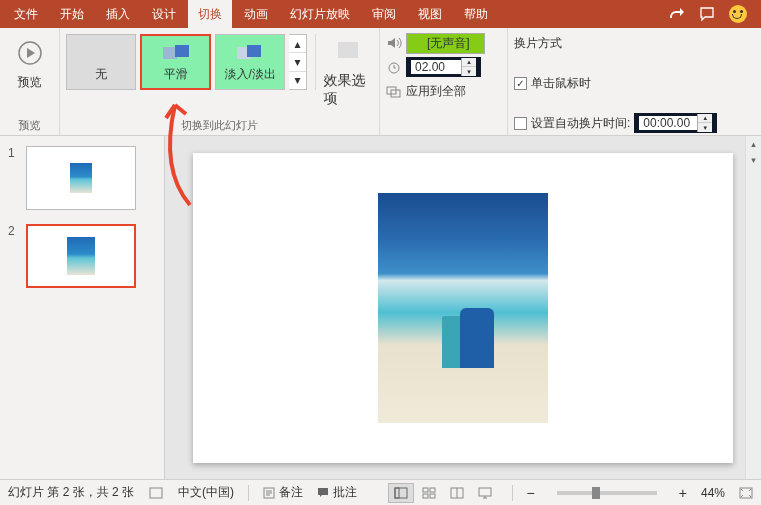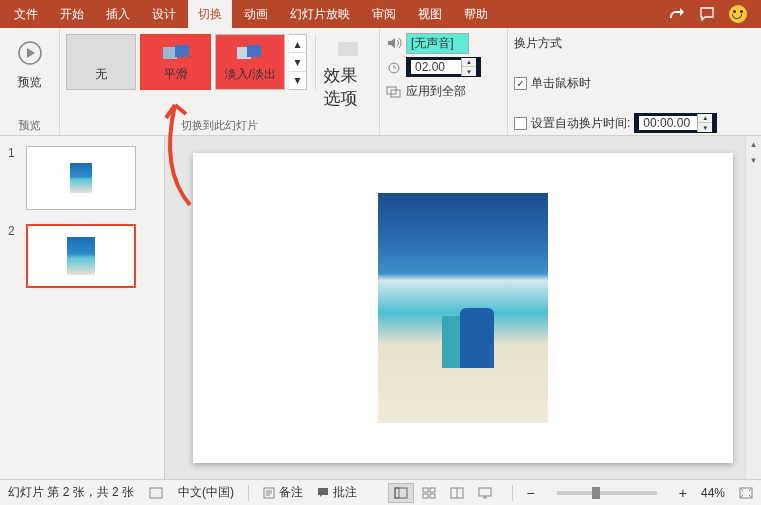--- a/index.html
+++ b/index.html
@@ -10,21 +10,21 @@
 .title-right{margin-left:auto;display:flex;align-items:center;gap:14px;padding-right:10px;}
 .title-right svg{fill:#fff;}
 .smiley{width:18px;height:18px;background:#ffc83d;border-radius:50%;position:relative;}
 .smiley::before{content:"";position:absolute;width:3px;height:3px;background:#333;border-radius:50%;top:5px;left:4px;box-shadow:7px 0 #333;}
 .smiley::after{content:"";position:absolute;width:8px;height:4px;border:1.5px solid #333;border-top:none;border-radius:0 0 8px 8px;top:9px;left:3px;}
 .ribbon{height:108px;background:#f3f2f1;border-bottom:1px solid #d0d0d0;display:flex;}
 .rgrp{border-right:1px solid #d9d9d9;padding:4px 6px 2px;display:flex;flex-direction:column;}
 .rgrp-body{flex:1;display:flex;align-items:flex-start;gap:4px;}
 .rgrp-label{text-align:center;color:#666;font-size:11px;padding-top:2px;}
 .big-btn{width:50px;height:78px;display:flex;flex-direction:column;align-items:center;justify-content:flex-start;padding-top:6px;gap:6px;cursor:pointer;}
-.gallery-item{width:74px;height:56px;background:#ef4444;border:1px solid #c0c0c0;display:flex;flex-direction:column;align-items:center;justify-content:center;gap:2px;margin-top:2px;}
+.gallery-item{width:74px;height:56px;background:#86efac;border:1px solid #c0c0c0;display:flex;flex-direction:column;align-items:center;justify-content:center;gap:2px;margin-top:2px;}
 .gallery-item.highlight{border:2px solid #e8452f;}
 .gl-icon{width:32px;height:22px;display:flex;align-items:center;justify-content:center;}
 .gallery-more{width:18px;height:56px;border:1px solid #c0c0c0;border-left:none;background:#fff;display:flex;flex-direction:column;margin-top:2px;}
 .gallery-more div{flex:1;display:flex;align-items:center;justify-content:center;border-bottom:1px solid #ddd;}
 .gallery-more div:last-child{border:none;}
 .option-btn{width:52px;height:78px;display:flex;flex-direction:column;align-items:center;justify-content:flex-start;padding-top:8px;gap:8px;color:#aaa;}
 .timing-row{display:flex;align-items:center;gap:4px;height:22px;margin-bottom:2px;}
 .spin{display:flex;align-items:center;border:5px solid #0f172a;background:#fff;height:20px;}
 .spin input{border:none;width:50px;padding:0 4px;outline:none;}
 .spin-btns{display:flex;flex-direction:column;border-left:1px solid #ababab;}
@@ -119,34 +119,34 @@
       <div class="gallery-more">
         <div>▴</div>
         <div>▾</div>
         <div>▾</div>
       </div>
       <div style="width:1px;height:56px;background:#d9d9d9;margin:2px 4px 0;"></div>
       <div class="option-btn">
         <svg width="28" height="24">
             <rect x="4" y="2" width="20" height="16" fill="#ddd"></rect>
           </svg>
-        <span style="font-size:17px;">效果选项</span>
+        <span style="font-size:14px;">效果选项</span>
       </div>
     </div>
     <div class="rgrp-label">切换到此幻灯片</div>
   </div>
 
   <div class="rgrp" style="width:128px;">
     <div class="rgrp-body" style="flex-direction:column;gap:0;">
       <div class="timing-row">
         <svg width="16" height="14">
             <path d="M2 5h3l4-3v10l-4-3H2z" fill="#888"></path>
             <path d="M11 4a4 4 0 0 1 0 6M13 2a7 7 0 0 1 0 10" fill="none" stroke="#888"></path>
           </svg>
-        <span style="border:1px solid #ababab;background:#5eead4;padding:1px 14px 1px 4px;position:relative;">[无声音]</span>
+        <span style="border:1px solid #ababab;background:#84cc16;padding:1px 14px 1px 20px;position:relative;">[无声音]</span>
       </div>
       <div class="timing-row">
         <svg width="16" height="14">
             <circle cx="8" cy="8" r="5" fill="none" stroke="#888"></circle>
             <path d="M8 5v3h2" stroke="#888" fill="none"></path>
           </svg>
         <div class="spin">
           <input value="02.00" style="">
           <div class="spin-btns">
               <span>▴</span>

